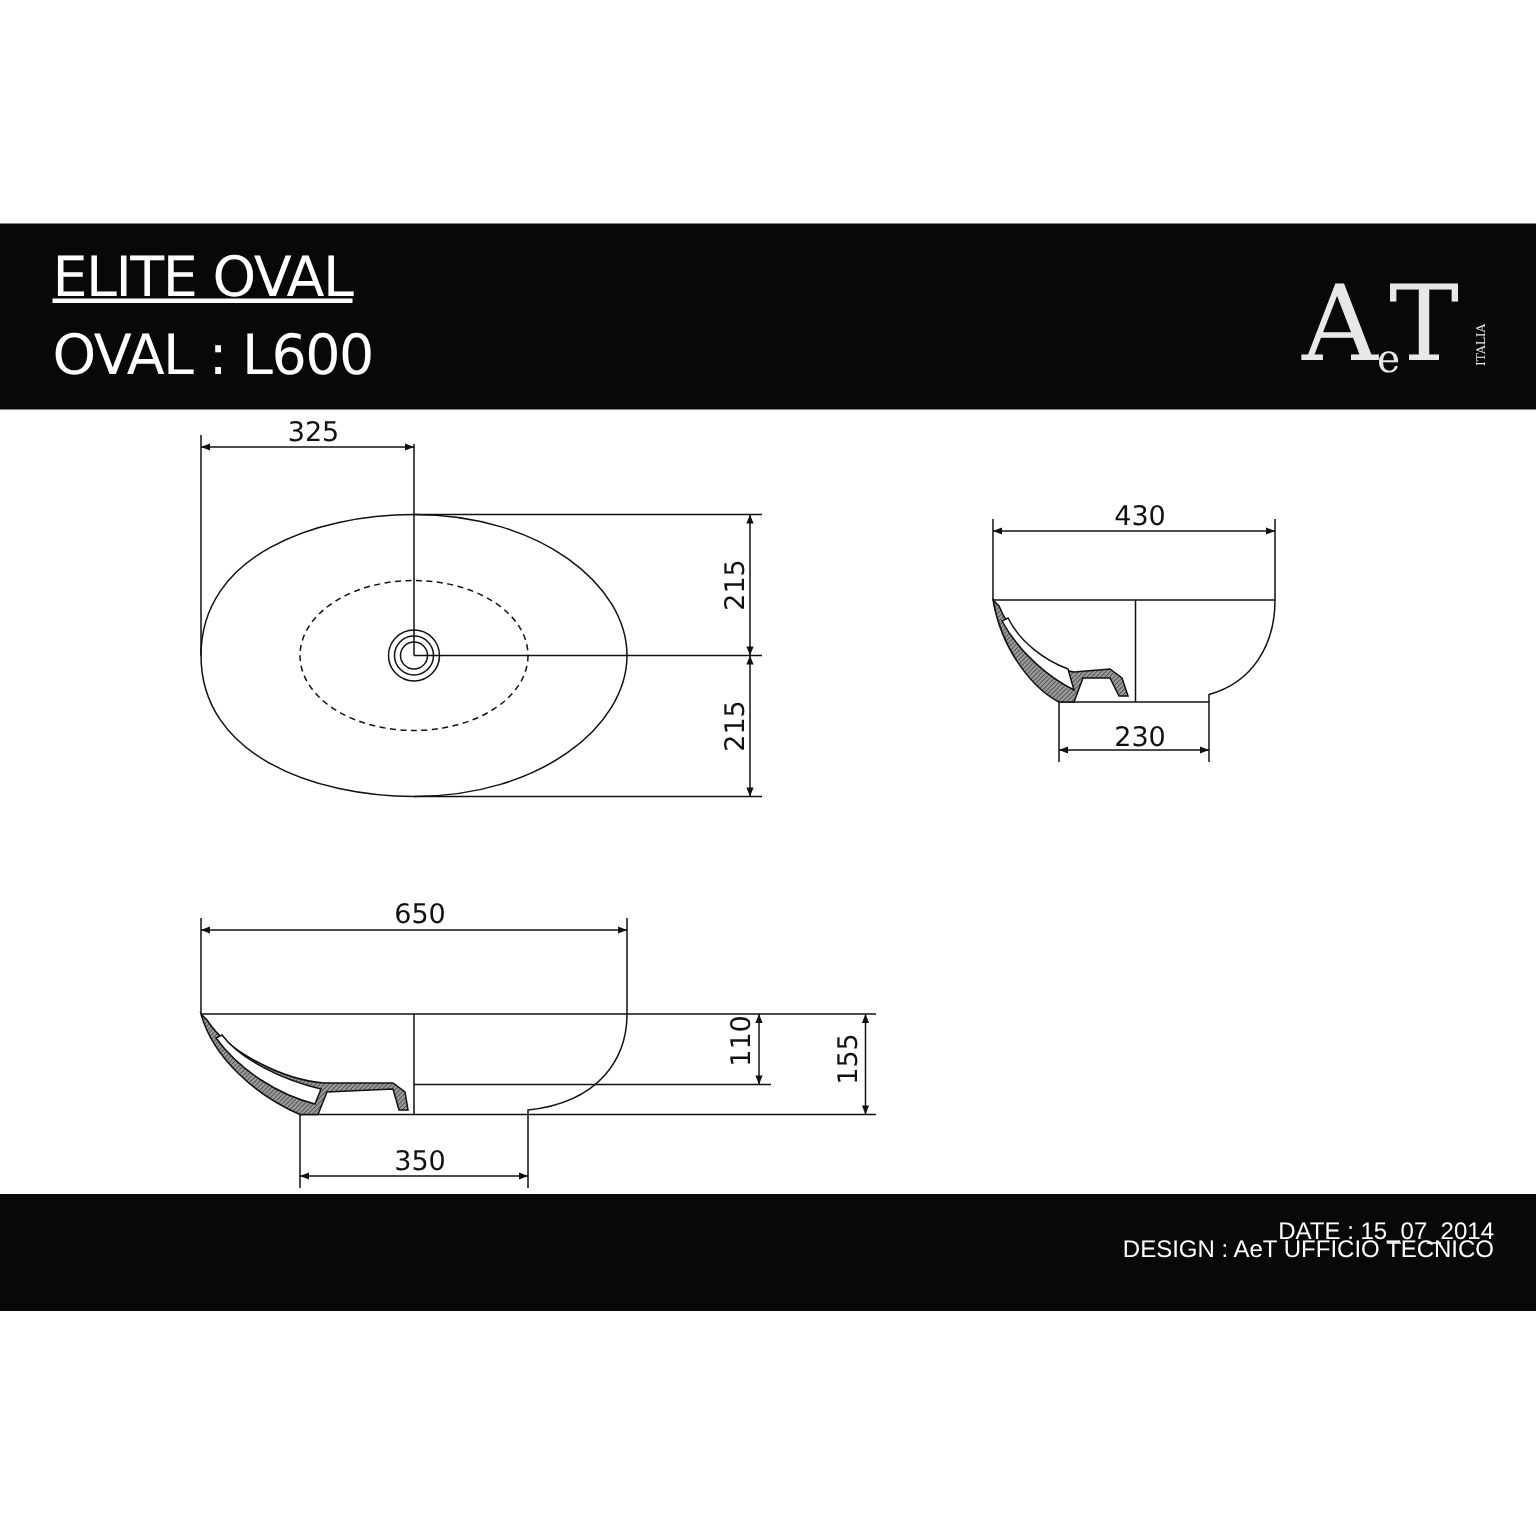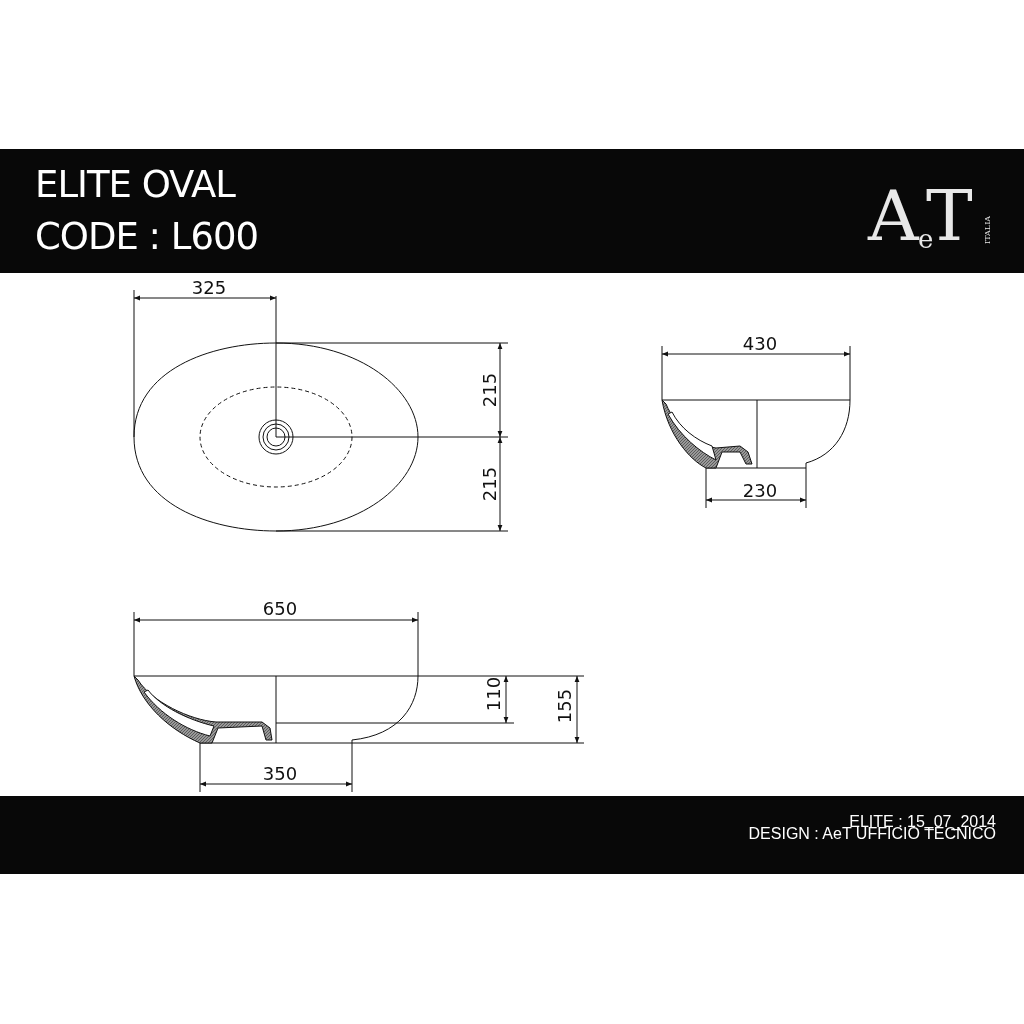--- a/index.html
+++ b/index.html
@@ -1,35 +1,35 @@
 <!DOCTYPE html>
 <html><head>
 <meta charset="utf-8">
 <style>
   html, body { margin:0; padding:0; background:#ffffff; }
   body { width:1024px; height:1024px; position:relative; overflow:hidden; font-family:"DejaVu Sans", sans-serif; }
   .band { position:absolute; left:0; width:1024px; background:#080808; }
   .band-top { top:149px; height:124px; }
   .band-bottom { top:796px; height:78px; }
   .title-line { position:absolute; left:35px; color:#ffffff; font-family:"DejaVu Sans", sans-serif; font-size:37px; letter-spacing:-1px; line-height:1; white-space:nowrap; }
-  .t1 { top:166px; }
+  .t1 { top:166px;text-decoration:underline; }
   .t2 { top:218px; }
   .meta { position:absolute; right:28px; color:#ffffff; font-family:"Liberation Sans", sans-serif; font-size:16px; line-height:1; white-space:nowrap; text-align:right; }
   .m1 { top:814px; }
   .m2 { top:826px; }
   .logo { position:absolute; left:866px; top:172px; width:130px; height:80px; }
   svg.drawing { position:absolute; left:0; top:0; }
   .dimtext { font-family:"DejaVu Sans", sans-serif; font-size:18px; fill:#111; }
 </style>
 </head>
 <body>
 
 <div class="band band-top"></div>
 <div class="title-line t1">ELITE OVAL</div>
-<div class="title-line t2">CODE : L600</div>
+<div class="title-line t2">OVAL : L600</div>
 
 <svg class="logo" viewBox="0 0 130 80" width="130" height="80">
   <text x="2" y="68" font-family="DejaVu Serif, serif" font-size="70" fill="#e8e8e8">A</text>
   <text x="52" y="76" font-family="DejaVu Serif, serif" font-size="26" fill="#e8e8e8">e</text>
   <text x="60" y="68" font-family="DejaVu Serif, serif" font-size="70" fill="#e8e8e8">T</text>
   <text x="0" y="0" transform="translate(124,72) rotate(-90)" font-family="DejaVu Serif, serif" font-size="8" fill="#e8e8e8">ITALIA</text>
 </svg>
 
 <svg class="drawing" width="1024" height="1024" viewBox="0 0 1024 1024">
   <defs>
@@ -105,14 +105,14 @@
     <line x1="506" y1="676" x2="506" y2="723" marker-start="url(#arr)" marker-end="url(#arr)"></line>
     <line x1="577" y1="676" x2="577" y2="743" marker-start="url(#arr)" marker-end="url(#arr)"></line>
   </g>
   <text class="dimtext" x="280" y="615" text-anchor="middle">650</text>
   <text class="dimtext" x="280" y="780" text-anchor="middle">350</text>
   <text class="dimtext" transform="translate(500,694) rotate(-90)" text-anchor="middle">110</text>
   <text class="dimtext" transform="translate(571,706) rotate(-90)" text-anchor="middle">155</text>
 </svg>
 
 <div class="band band-bottom"></div>
-<div class="meta m1">ELITE : 15_07_2014</div>
+<div class="meta m1">DATE : 15_07_2014</div>
 <div class="meta m2">DESIGN : AeT UFFICIO TECNICO</div>
 
 </body></html>

